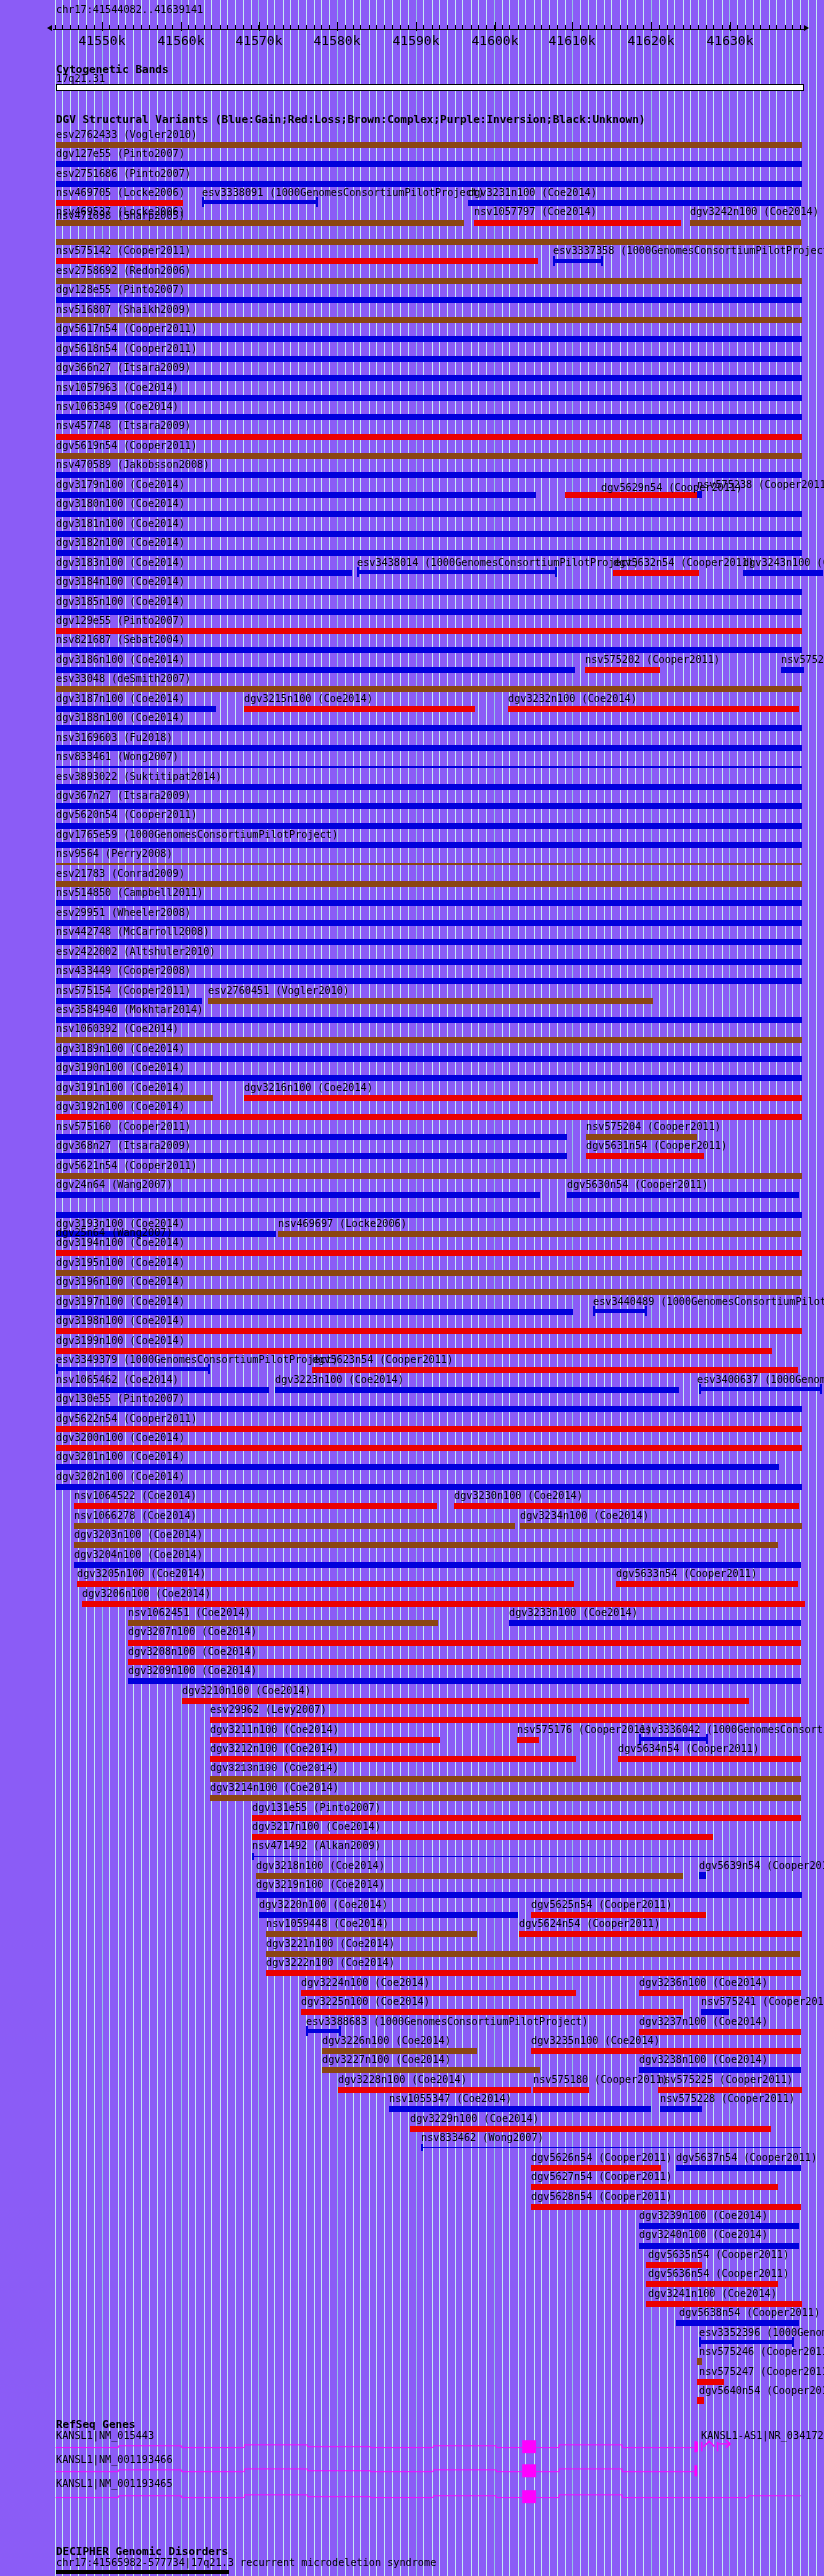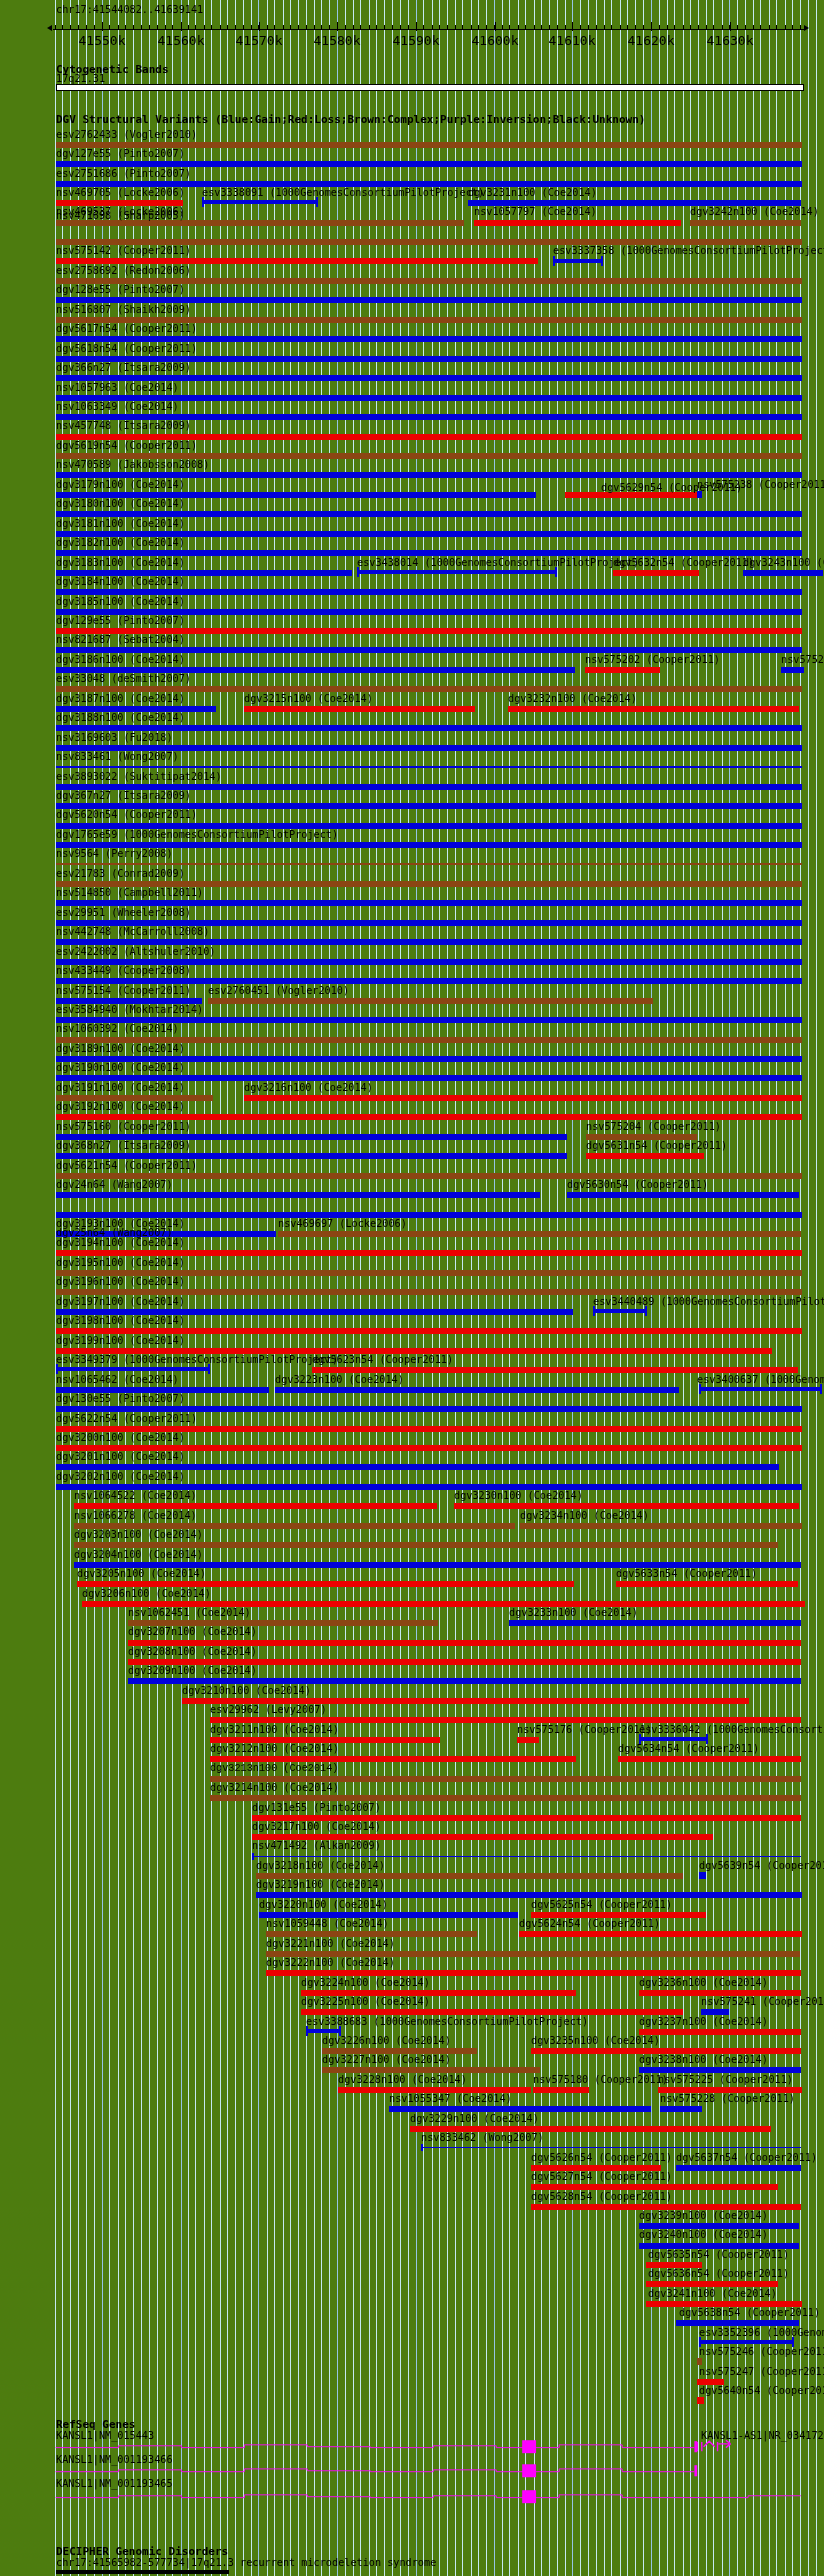--- a/index.html
+++ b/index.html
@@ -1,16 +1,16 @@
 <!DOCTYPE html>
 <html style="font-size:15px"><head>
 <meta charset="utf-8">
 <style>
   html,body{margin:0;padding:0;background:#ffffff;}
-  #stage{position:relative;width:824px;height:2576px;background:#4d7c0f;overflow:hidden;
+  #stage{position:relative;width:824px;height:2576px;background:#8b5cf6;overflow:hidden;
          font-family:"DejaVu Sans Mono",monospace;color:#000;}
   .grid-line{position:absolute;top:0;bottom:0;width:0.9px;}
   .hdr{position:absolute;font-size:11px;font-weight:bold;white-space:nowrap;z-index:3;}
   .txt{position:absolute;font-size:10.2px;line-height:10.2px;white-space:nowrap;z-index:3;}
   .lbl{position:absolute;font-size:10.2px;line-height:10.2px;white-space:nowrap;z-index:3;cursor:pointer;}
   .bar{position:absolute;z-index:2;cursor:pointer;}
   .capwrap{position:absolute;z-index:2;cursor:pointer;}
   .capwrap .mid{position:absolute;left:0;right:0;top:2.8px;height:4.6px;}
   .capwrap .cl{position:absolute;left:0;top:0;width:1.9px;height:10.2px;}
   .capwrap .cr{position:absolute;right:0;top:0;width:1.9px;height:10.2px;}

